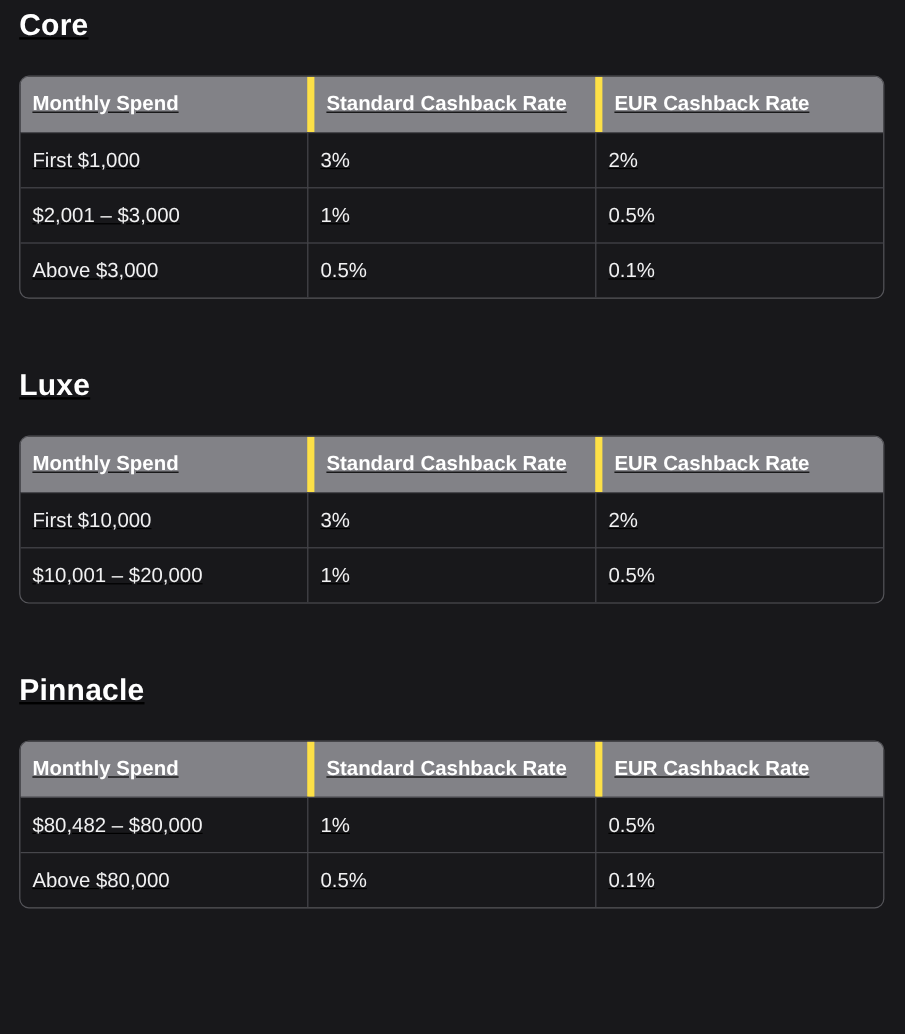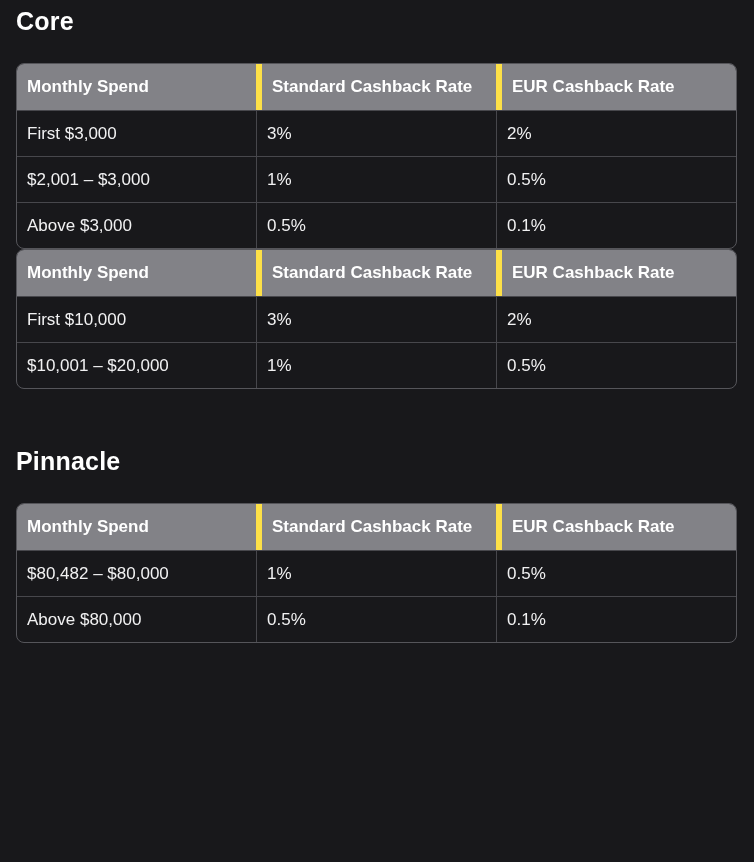--- a/index.html
+++ b/index.html
@@ -9,20 +9,21 @@
     background: #18181b;
     font-family: "Liberation Sans", sans-serif;
   }
   body {
     width: 754px;
     height: 862px;
     overflow: hidden;
   }
   .content {
     padding: 6px 17px 0 16px;
+    text-decoration: underline;
   }
   .tier-section { margin: 0; }
   .section-title {
     margin: 0 0 27px 0;
     color: #ffffff;
     font-size: 25px;
     line-height: 30px;
     font-weight: bold;
     letter-spacing: 0.2px;
   }
@@ -78,39 +79,40 @@
         </colgroup>
       <thead>
         <tr>
           <th>Monthly Spend</th>
           <th>Standard Cashback Rate</th>
           <th>EUR Cashback Rate</th>
         </tr>
       </thead>
       <tbody>
         <tr>
-          <td>First $3,000</td>
+          <td>First $1,000</td>
           <td>3%</td>
           <td>2%</td>
         </tr>
         <tr>
           <td>$2,001 – $3,000</td>
           <td>1%</td>
           <td>0.5%</td>
         </tr>
         <tr>
           <td>Above $3,000</td>
           <td>0.5%</td>
           <td>0.1%</td>
         </tr>
       </tbody>
     </table>
   </section>
 
   <section class="tier-section">
+    <h3 class="section-title">Luxe</h3>
     <table class="rates-table">
       <colgroup>
           <col class="c1">
           <col class="c2">
           <col class="c3">
         </colgroup>
       <thead>
         <tr>
           <th>Monthly Spend</th>
           <th>Standard Cashback Rate</th>

